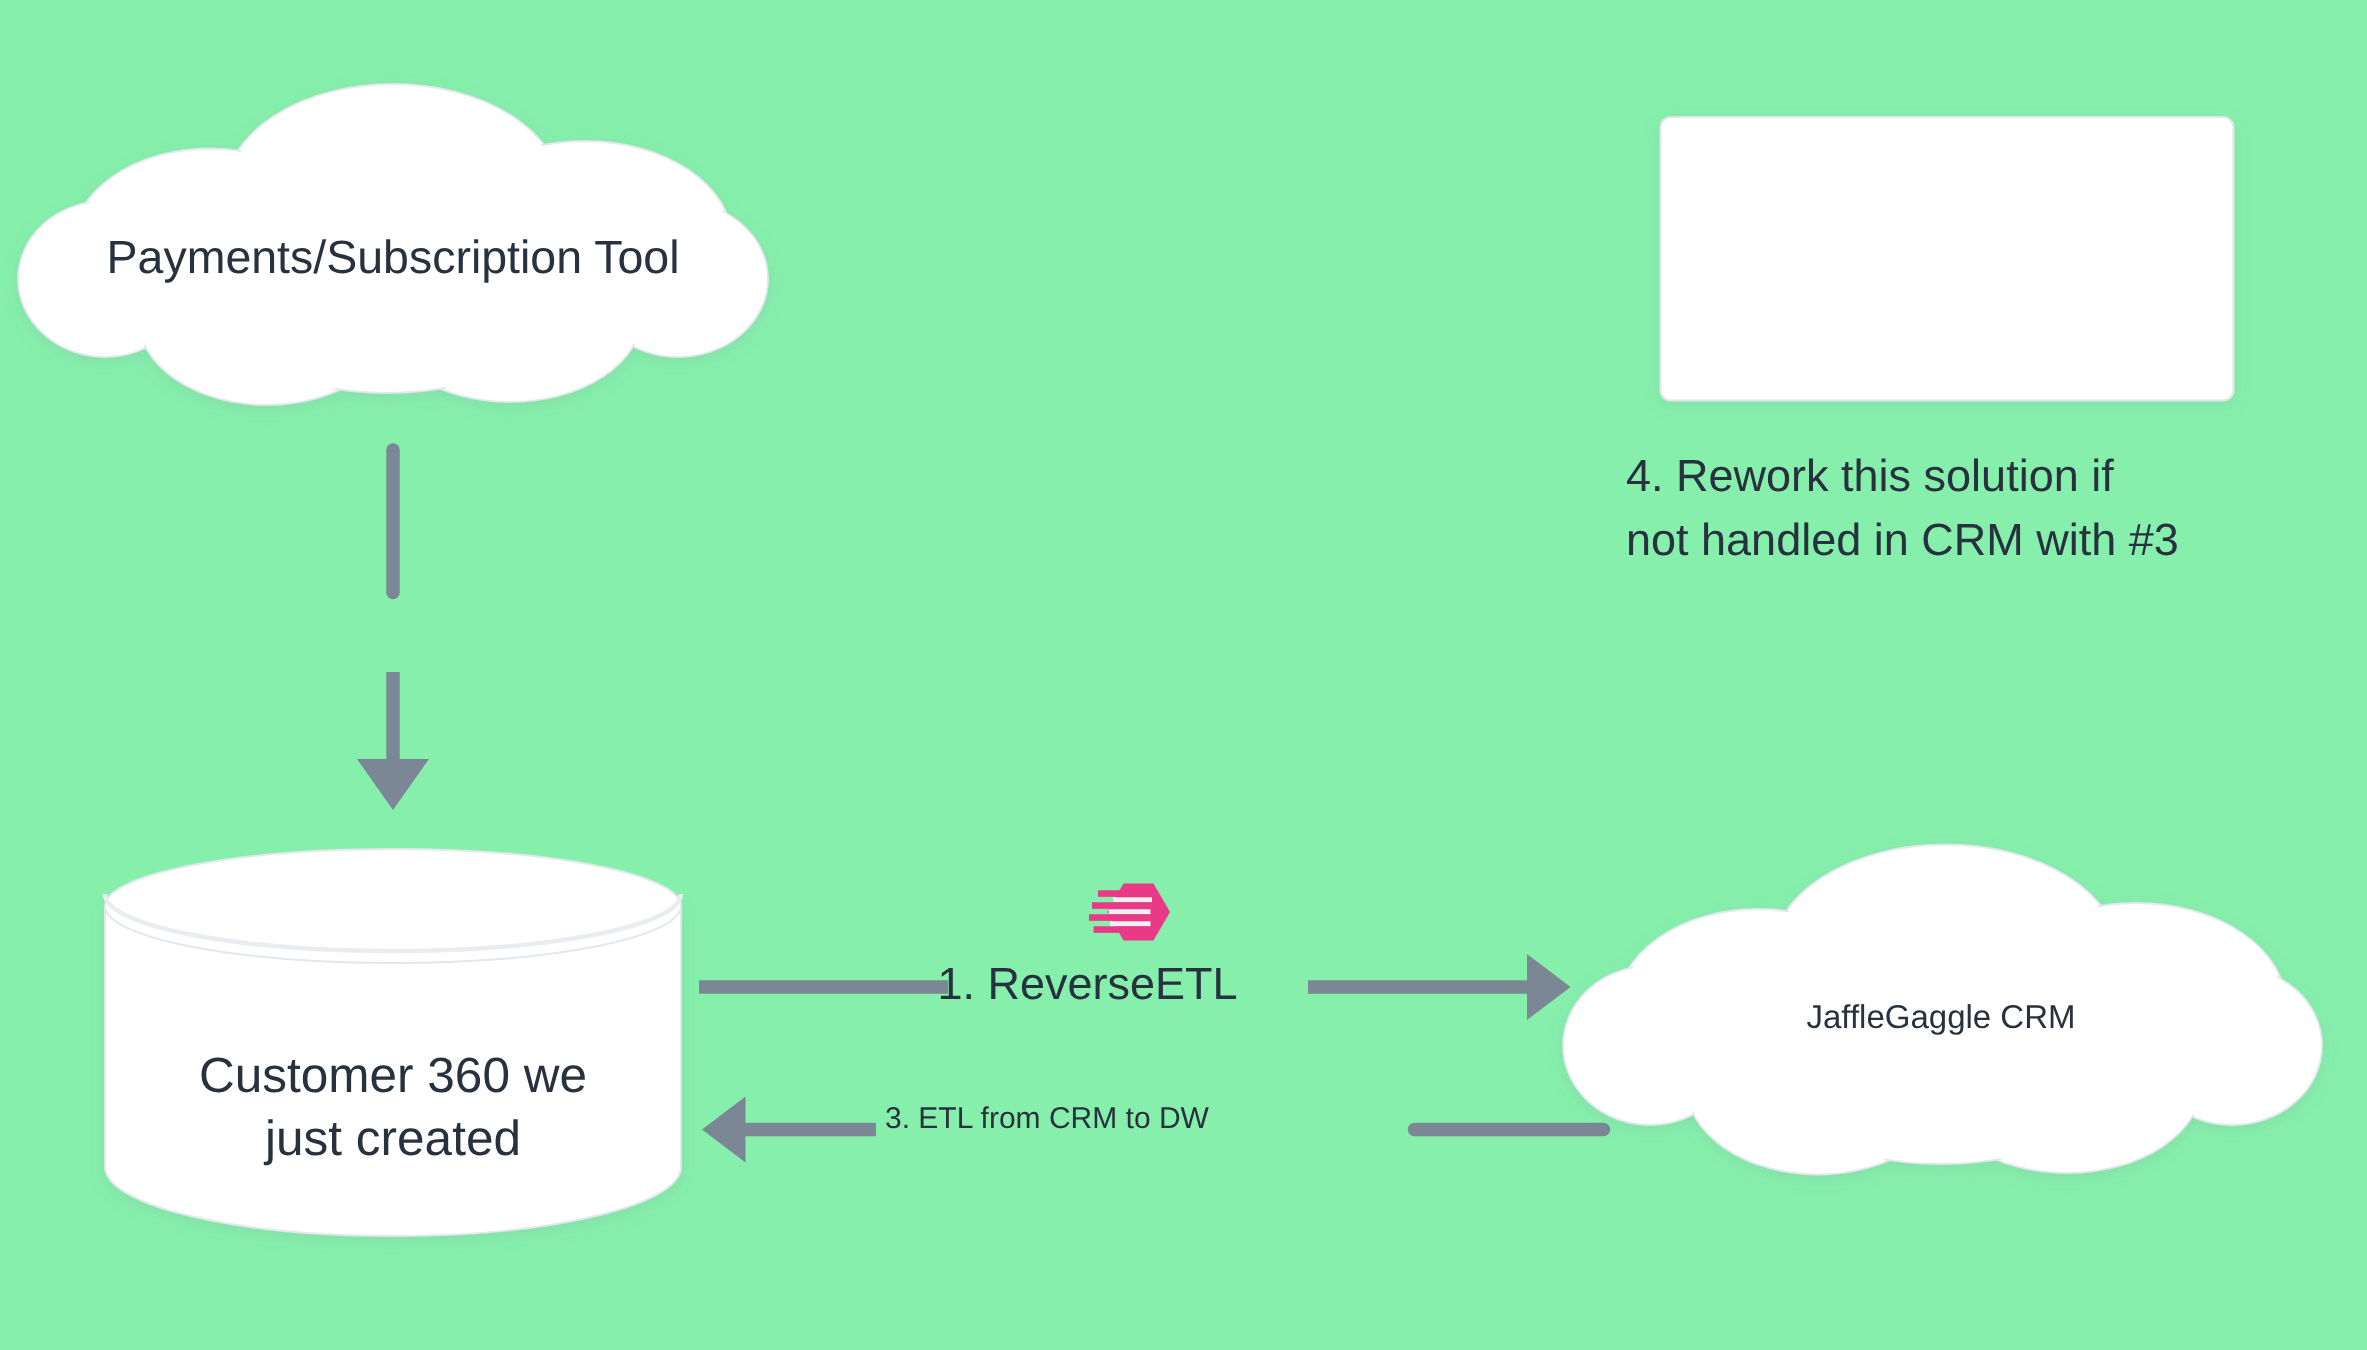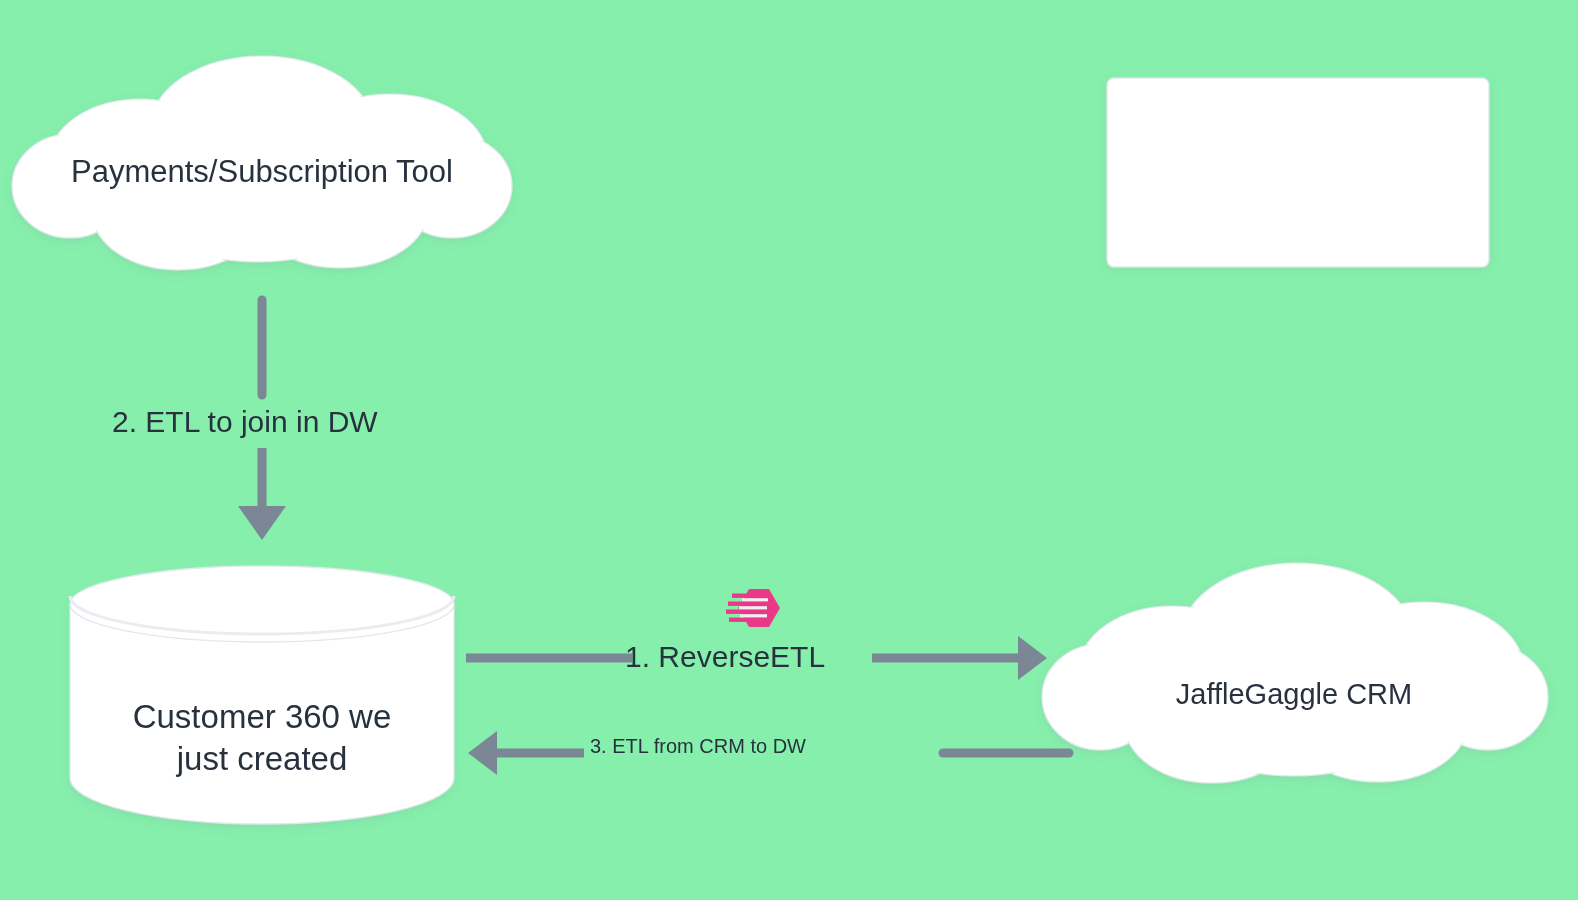--- a/index.html
+++ b/index.html
@@ -150,22 +150,23 @@
       </g>
     </g>
   </svg>
 
   <div class="node-label" style="left:12px; top:152px; width:500px; font-size:31px;">Payments/Subscription Tool</div>
 
 
   <div class="node-label" style="left:62px; top:696px; width:400px; font-size:33px;">Customer 360 we
 just created</div>
 
-  <div class="node-label" style="left:1094px; top:664px; width:400px; font-size:29px;margin-top:12px;">JaffleGaggle CRM</div>
+  <div class="node-label" style="left:1094px; top:664px; width:400px; font-size:22px;">JaffleGaggle CRM</div>
 
-  <div class="edge-label" style="left:112px; top:405px; font-size:30px;">2. ETL to join in DW</div>
 
   <div class="edge-label" style="left:625px; top:640px; font-size:30px;">1. ReverseETL</div>
 
   <div class="edge-label" style="left:590px; top:735px; font-size:20px;">3. ETL from CRM to DW</div>
 
+  <div class="note-text" style="left:1084px; top:297px; width:460px; font-size:30px;">4. Rework this solution if
+not handled in CRM with #3</div>
 
 </div>
 
 </body></html>

